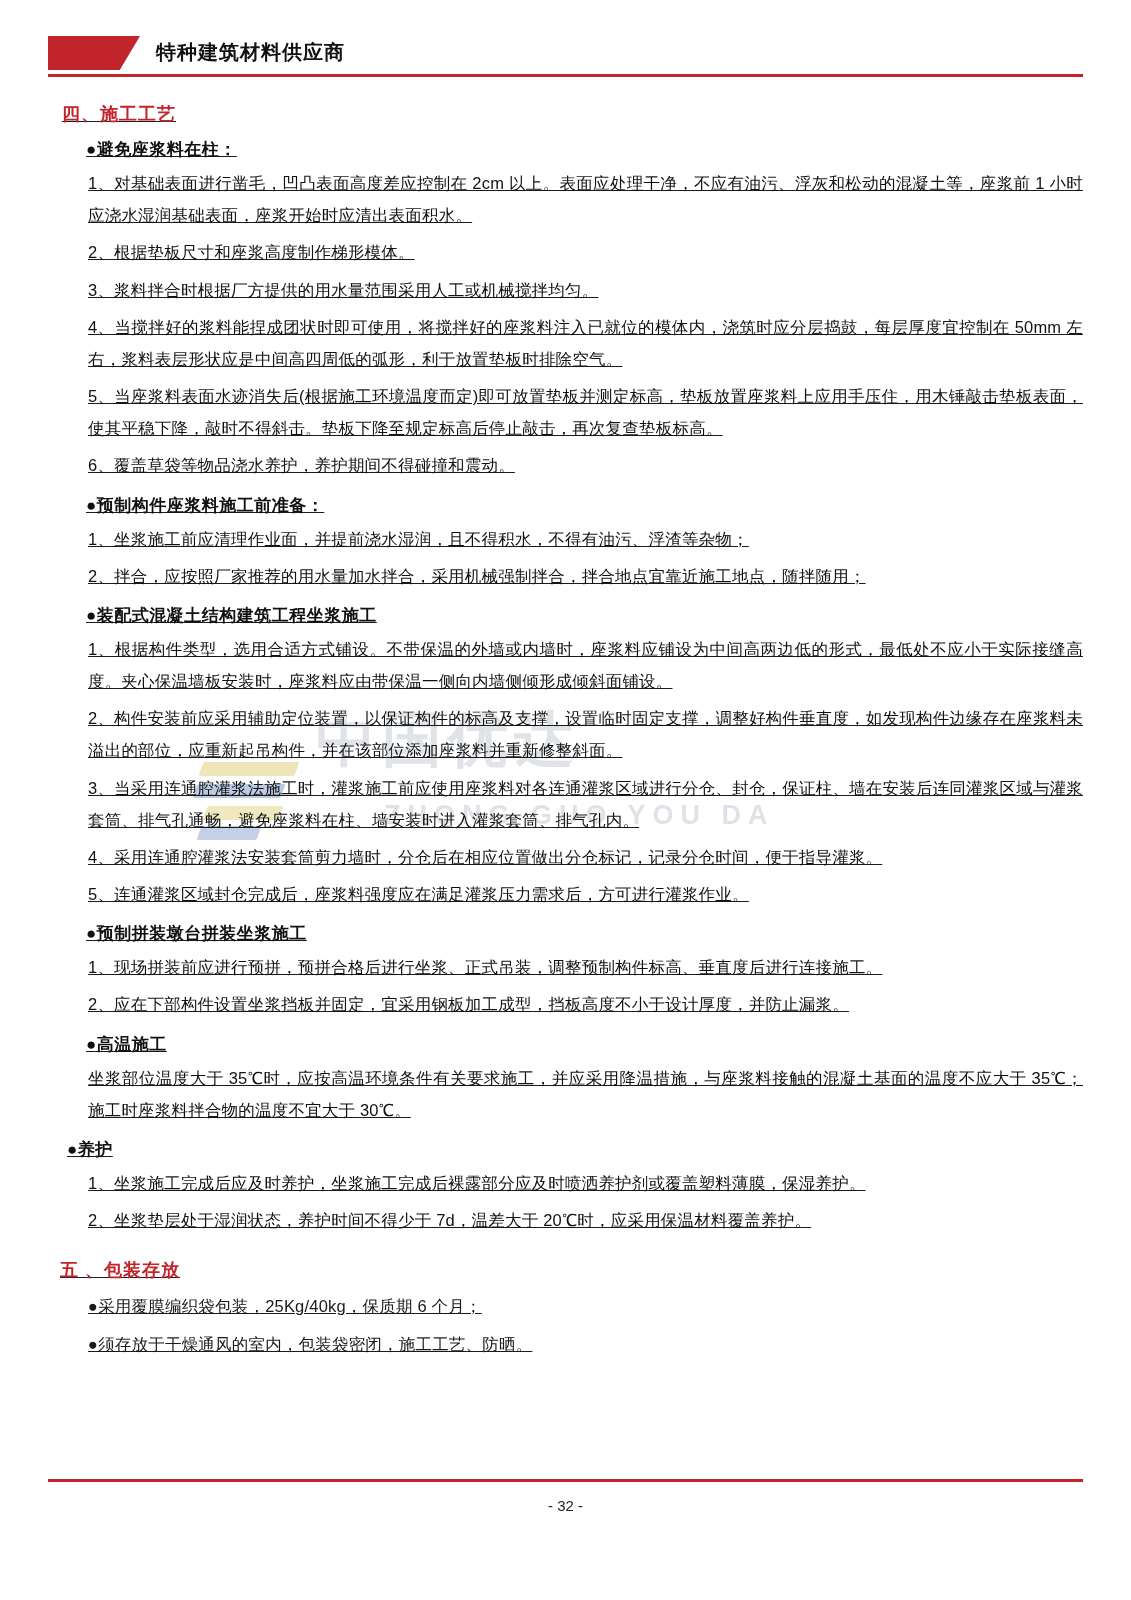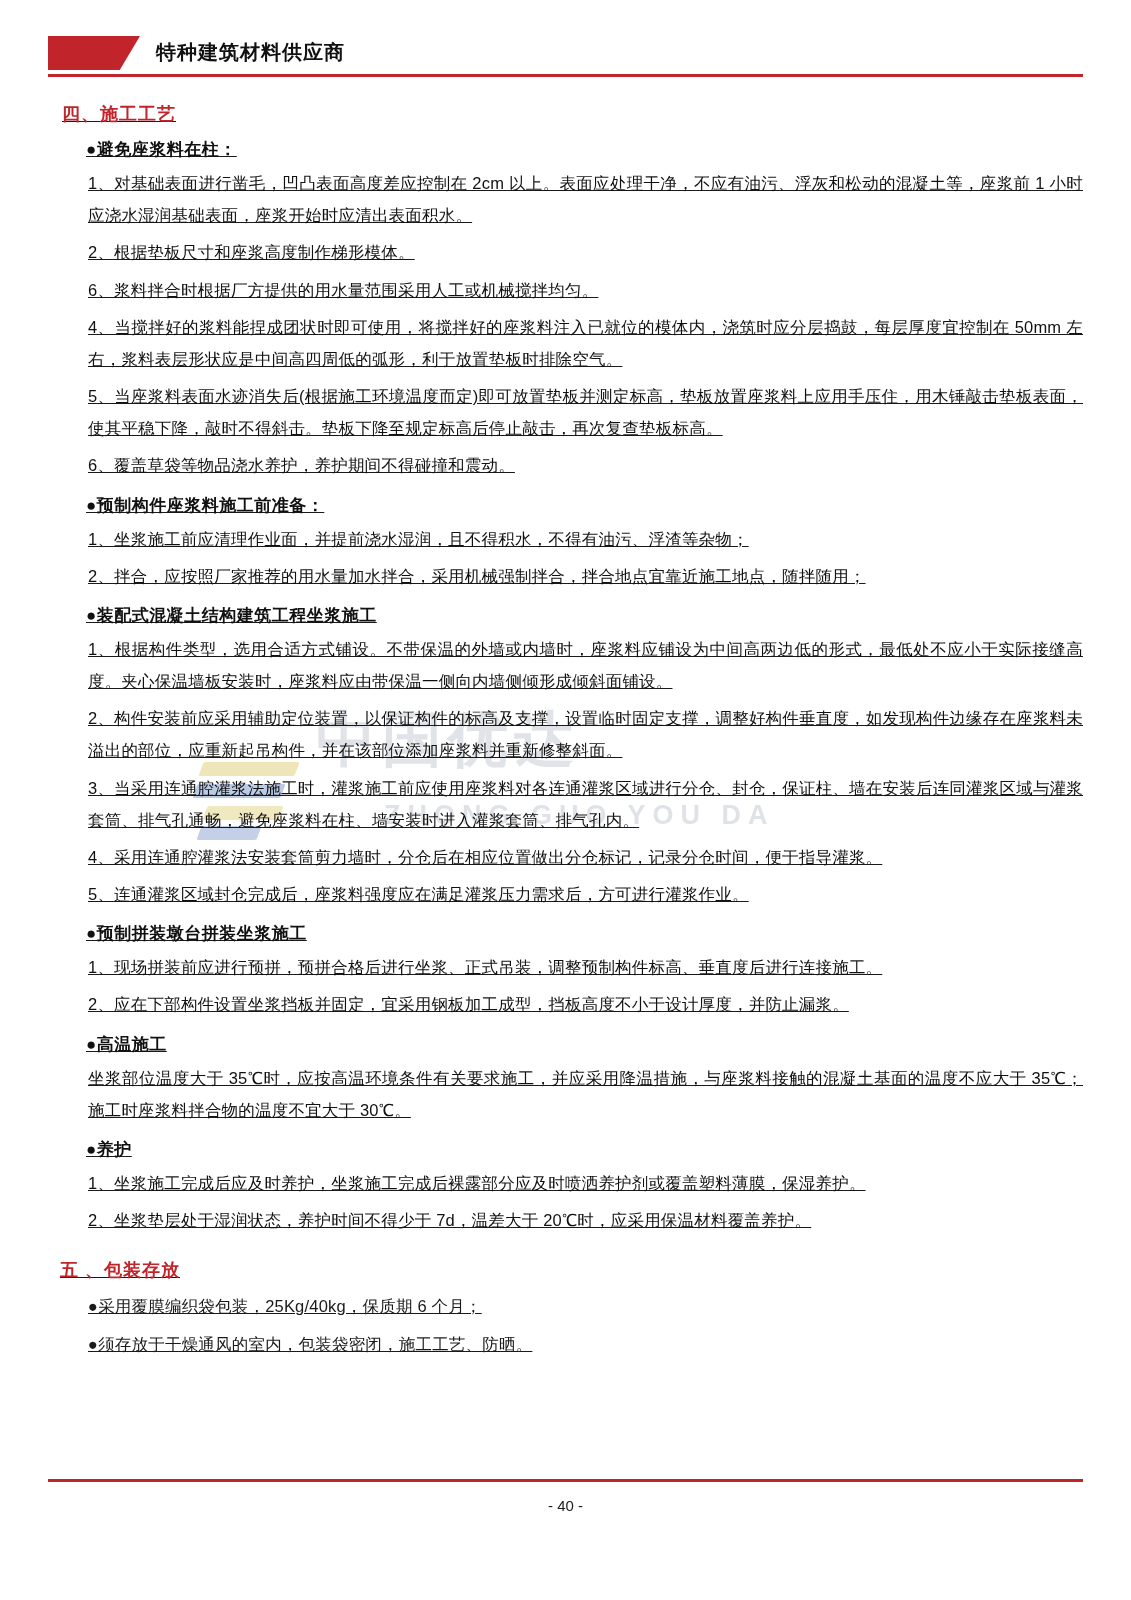--- a/index.html
+++ b/index.html
@@ -169,21 +169,21 @@
     <div class="header-rule"></div>
   </div>
 
   <div class="content text-layer">
 
     <div class="sec-head">四、施工工艺</div>
 
     <div class="bullet-head indent">●避免座浆料在柱：</div>
     <p class="para hang">1、对基础表面进行凿毛，凹凸表面高度差应控制在 2cm 以上。表面应处理干净，不应有油污、浮灰和松动的混凝土等，座浆前 1 小时应浇水湿润基础表面，座浆开始时应清出表面积水。</p>
     <p class="para hang">2、根据垫板尺寸和座浆高度制作梯形模体。</p>
-    <p class="para hang">6、浆料拌合时根据厂方提供的用水量范围采用人工或机械搅拌均匀。</p>
+    <p class="para hang">3、浆料拌合时根据厂方提供的用水量范围采用人工或机械搅拌均匀。</p>
     <p class="para hang">4、当搅拌好的浆料能捏成团状时即可使用，将搅拌好的座浆料注入已就位的模体内，浇筑时应分层捣鼓，每层厚度宜控制在 50mm 左右，浆料表层形状应是中间高四周低的弧形，利于放置垫板时排除空气。</p>
     <p class="para hang">5、当座浆料表面水迹消失后(根据施工环境温度而定)即可放置垫板并测定标高，垫板放置座浆料上应用手压住，用木锤敲击垫板表面，使其平稳下降，敲时不得斜击。垫板下降至规定标高后停止敲击，再次复查垫板标高。</p>
     <p class="para hang">6、覆盖草袋等物品浇水养护，养护期间不得碰撞和震动。</p>
 
     <div class="bullet-head" style="margin-left:38px;">●预制构件座浆料施工前准备：</div>
     <p class="para hang">1、坐浆施工前应清理作业面，并提前浇水湿润，且不得积水，不得有油污、浮渣等杂物；</p>
     <p class="para hang">2、拌合，应按照厂家推荐的用水量加水拌合，采用机械强制拌合，拌合地点宜靠近施工地点，随拌随用；</p>
 
     <div class="bullet-head" style="margin-left:38px;">●装配式混凝土结构建筑工程坐浆施工</div>
     <p class="para hang">1、根据构件类型，选用合适方式铺设。不带保温的外墙或内墙时，座浆料应铺设为中间高两边低的形式，最低处不应小于实际接缝高度。夹心保温墙板安装时，座浆料应由带保温一侧向内墙侧倾形成倾斜面铺设。</p>
@@ -192,26 +192,26 @@
     <p class="para hang">4、采用连通腔灌浆法安装套筒剪力墙时，分仓后在相应位置做出分仓标记，记录分仓时间，便于指导灌浆。</p>
     <p class="para hang">5、连通灌浆区域封仓完成后，座浆料强度应在满足灌浆压力需求后，方可进行灌浆作业。</p>
 
     <div class="bullet-head" style="margin-left:38px;">●预制拼装墩台拼装坐浆施工</div>
     <p class="para hang">1、现场拼装前应进行预拼，预拼合格后进行坐浆、正式吊装，调整预制构件标高、垂直度后进行连接施工。</p>
     <p class="para hang">2、应在下部构件设置坐浆挡板并固定，宜采用钢板加工成型，挡板高度不小于设计厚度，并防止漏浆。</p>
 
     <div class="bullet-head" style="margin-left:38px;">●高温施工</div>
     <p class="para hang">坐浆部位温度大于 35℃时，应按高温环境条件有关要求施工，并应采用降温措施，与座浆料接触的混凝土基面的温度不应大于 35℃；施工时座浆料拌合物的温度不宜大于 30℃。</p>
 
-    <div class="bullet-head" style="margin-left:38px;">●养护</div>
+    <div class="bullet-head" style="margin-left:19px;">●养护</div>
     <p class="para hang">1、坐浆施工完成后应及时养护，坐浆施工完成后裸露部分应及时喷洒养护剂或覆盖塑料薄膜，保湿养护。</p>
     <p class="para hang">2、坐浆垫层处于湿润状态，养护时间不得少于 7d，温差大于 20℃时，应采用保温材料覆盖养护。</p>
 
     <div class="sec-head second">五 、包装存放</div>
     <div class="li-bullet">●采用覆膜编织袋包装，25Kg/40kg，保质期 6 个月；</div>
     <div class="li-bullet">●须存放于干燥通风的室内，包装袋密闭，施工工艺、防晒。</div>
 
   </div>
 
   <div class="footer-rule"></div>
-  <div class="footer-num">- 40 -</div>
+  <div class="footer-num">- 32 -</div>
 
 </div>
 
 </body></html>

